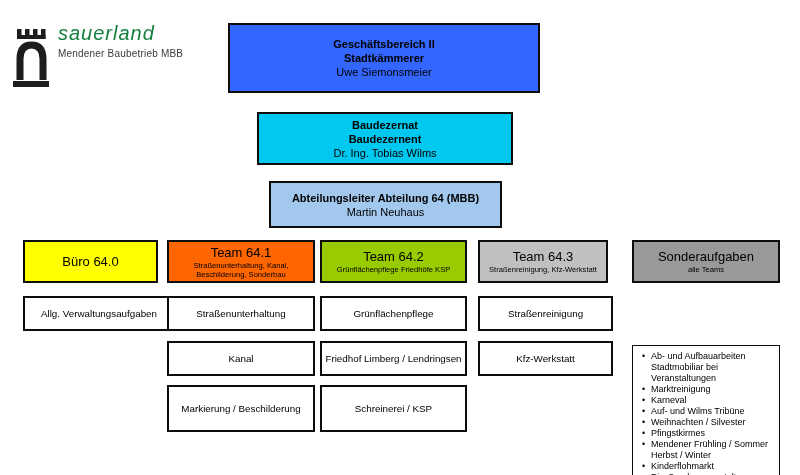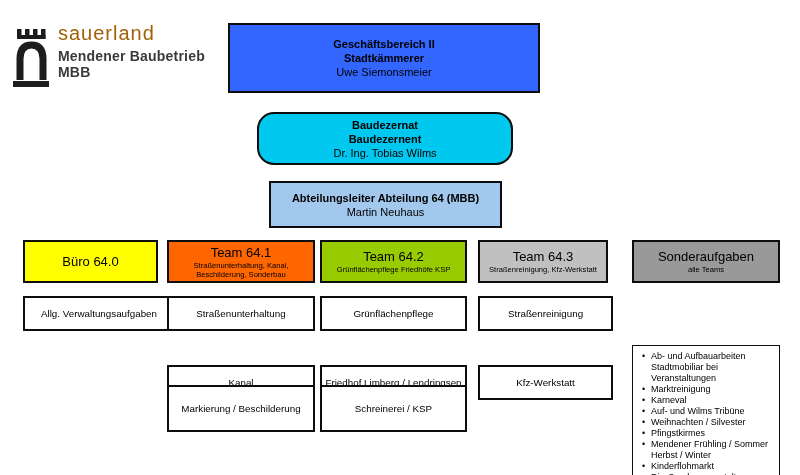--- a/index.html
+++ b/index.html
@@ -11,22 +11,22 @@
     background: #ffffff;
     font-family: "Liberation Sans", sans-serif;
     color: #000;
     overflow: hidden;
   }
   
   #logo { position: absolute; left: 10px; top: 12px; width: 210px; height: 100px; }
   #logo-icon { position: absolute; left: 2px; top: 6px; }
   #logo-text { position: absolute; left: 48px; top: 10px; }
   .wordmark { font-size: 40px; font-weight: 700; letter-spacing: 0px; color: #1d1d1b; line-height: 44px; }
-  .region   { font-size: 20px; font-weight: 400; color: #a16207; line-height: 22px; margin-top: 0px; letter-spacing: 1px;}
-  .orgname  { font-size: 14px; font-weight: 700; color: #3a3a3a; margin-top: 4px; letter-spacing: 0.2px;}
+  .region   { font-size: 20px; font-weight: 400; color: #15803d; line-height: 22px; margin-top: 0px; letter-spacing: 1px; font-style: italic;}
+  .orgname  { font-size: 10px; font-weight: 400; color: #3a3a3a; margin-top: 4px; letter-spacing: 0.2px;}
   
   .box {
     position: absolute;
     border: 2px solid #0d0d0d;
     display: flex;
     flex-direction: column;
     align-items: center;
     justify-content: center;
     text-align: center;
   }
@@ -47,21 +47,21 @@
   #box-l3 { left: 269px; top: 181px; width: 233px; height: 47px; }
 
   .head { top: 240px; height: 43px; }
   #head-0 { left: 23px;  width: 135px; }
   #head-1 { left: 167px; width: 148px; }
   #head-2 { left: 320px; width: 147px; }
   #head-3 { left: 478px; width: 130px; }
   #head-4 { left: 632px; width: 148px; }
 
   .row1 { top: 296px; height: 35px; }
-  .row2 { top: 341px; height: 35px; margin-top: 24px; }
+  .row2 { top: 341px; height: 35px; }
   .row3 { top: 385px; height: 47px; }
   .c0 { left: 23px;  width: 152px; }
   .c1 { left: 167px; width: 148px; }
   .c2 { left: 320px; width: 147px; }
   .c3 { left: 478px; width: 135px; }
 
   #list-box {
     position: absolute;
     left: 632px; top: 297px; width: 148px; height: 163px;
     background: #ffffff;
@@ -108,21 +108,21 @@
       <div class="orgname">Mendener Baubetrieb MBB</div>
     </div>
   </div>
 
   <div id="box-l1" class="box hbox" style="background-color: rgb(51, 102, 255);">
     <div class="t">Geschäftsbereich II</div>
     <div class="t">Stadtkämmerer</div>
     <div class="p">Uwe Siemonsmeier</div>
   </div>
 
-  <div id="box-l2" class="box hbox" style="background-color: rgb(0, 200, 239); border-radius: 17px;">
+  <div id="box-l2" class="box hbox" style="background-color: rgb(0, 200, 239);">
     <div class="t">Baudezernat</div>
     <div class="t">Baudezernent</div>
     <div class="p">Dr. Ing. Tobias Wilms</div>
   </div>
 
   <div id="box-l3" class="box hbox" style="background-color: rgb(163, 200, 238);">
     <div class="t">Abteilungsleiter Abteilung 64 (MBB)</div>
     <div class="p">Martin Neuhaus</div>
   </div>
 

